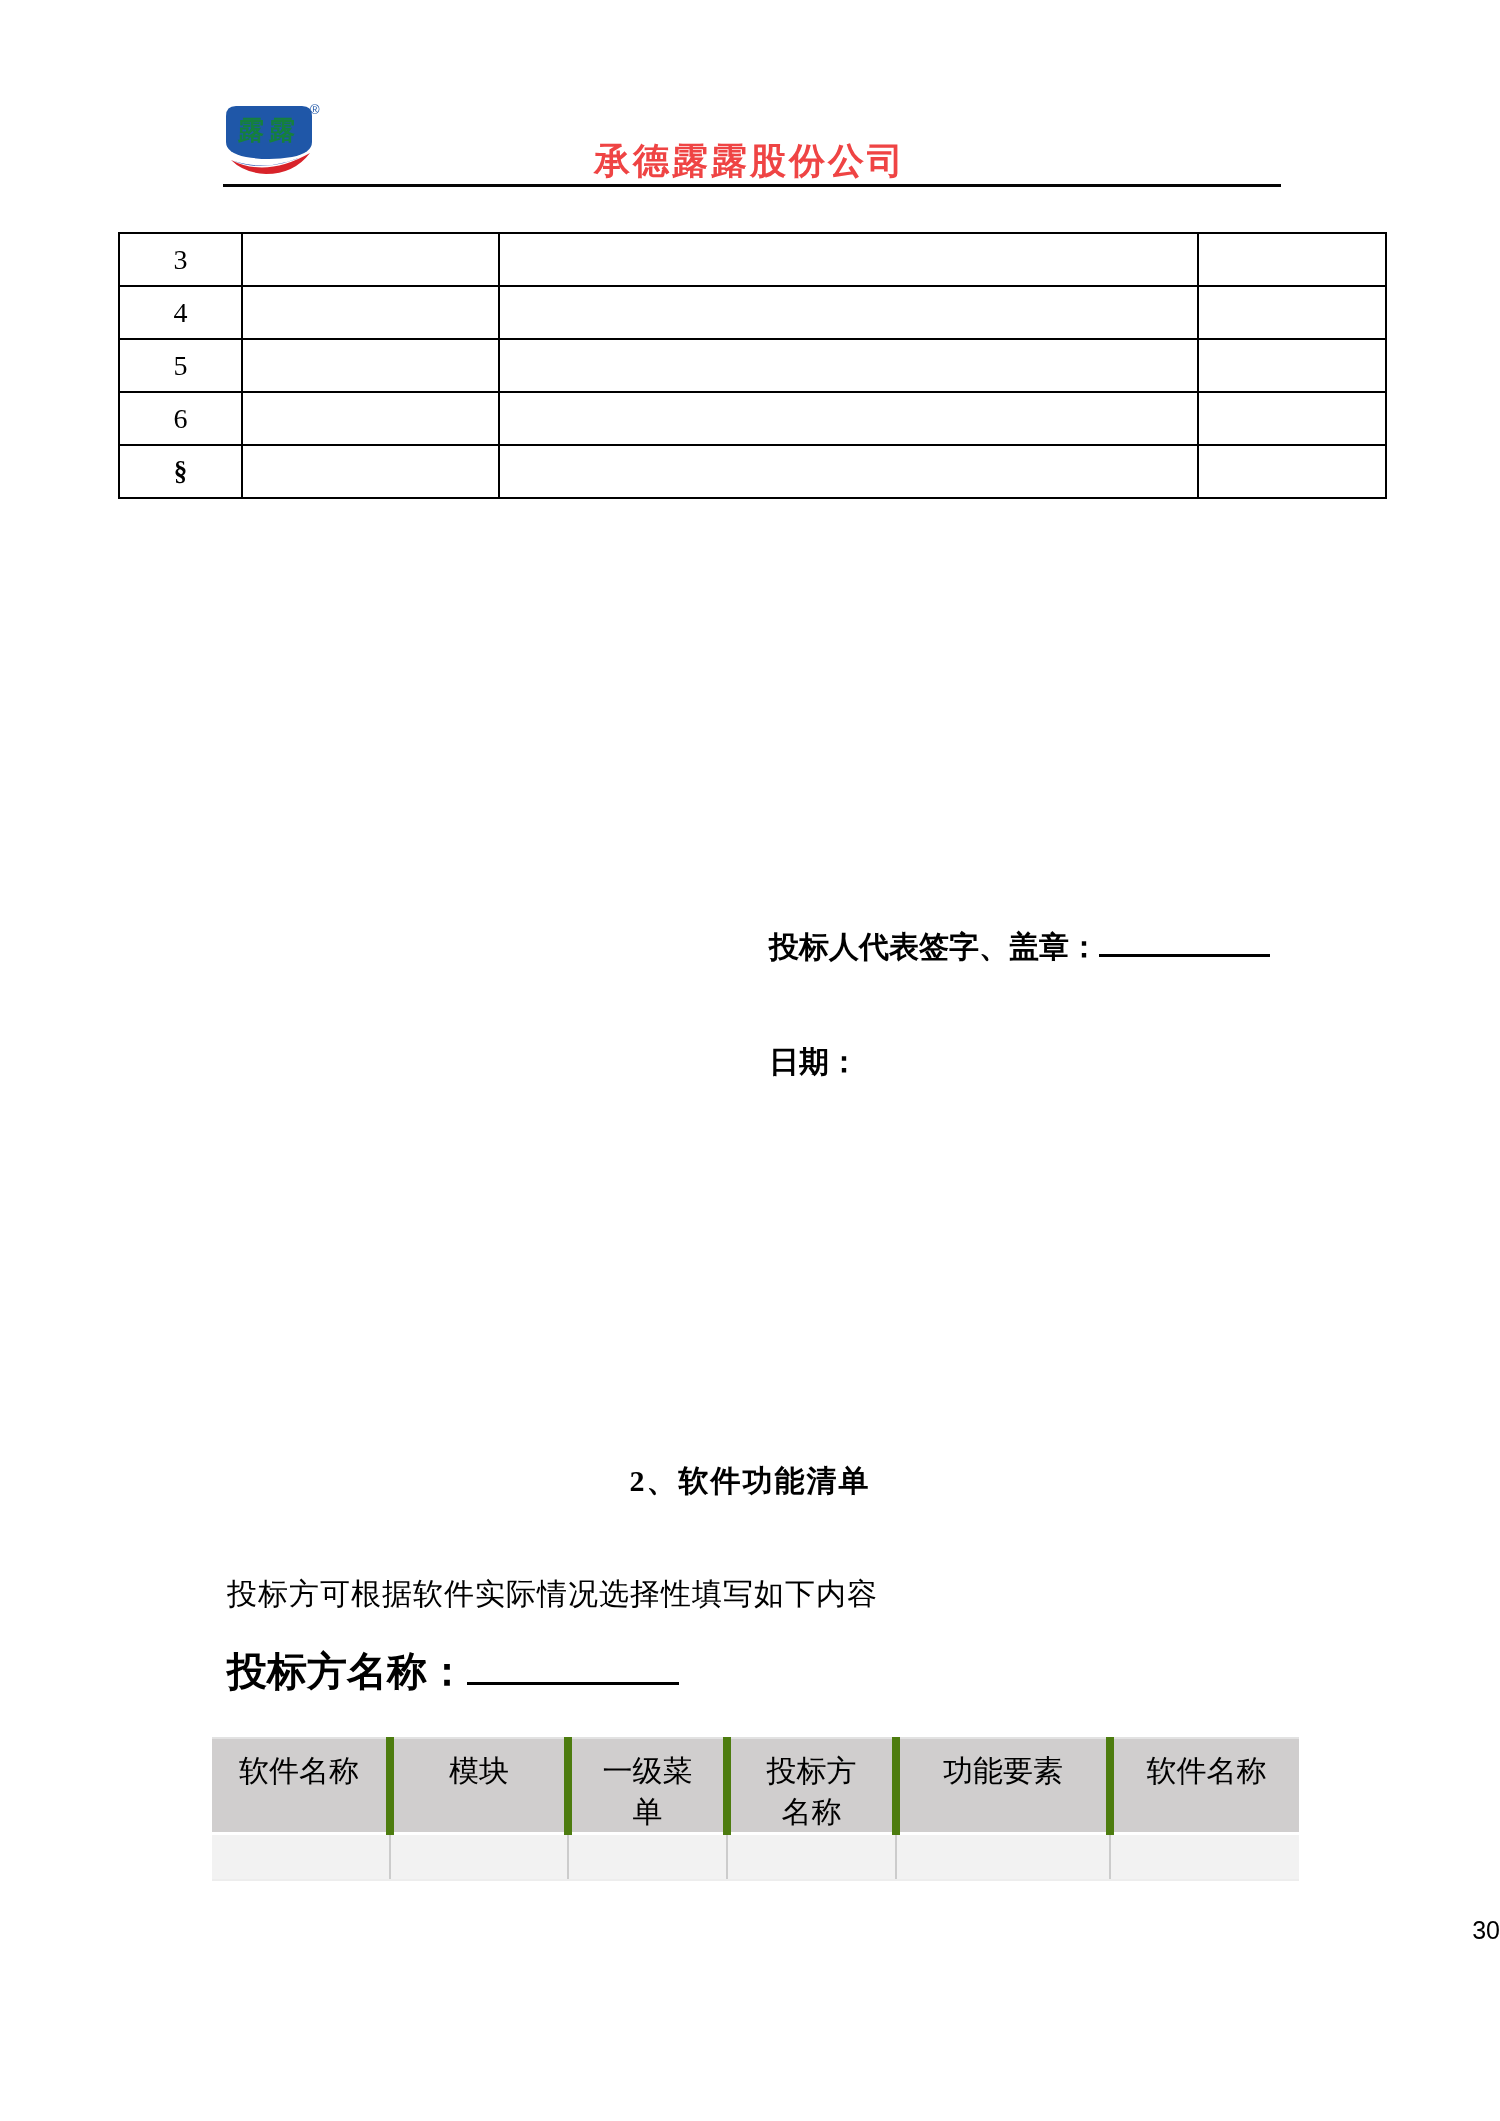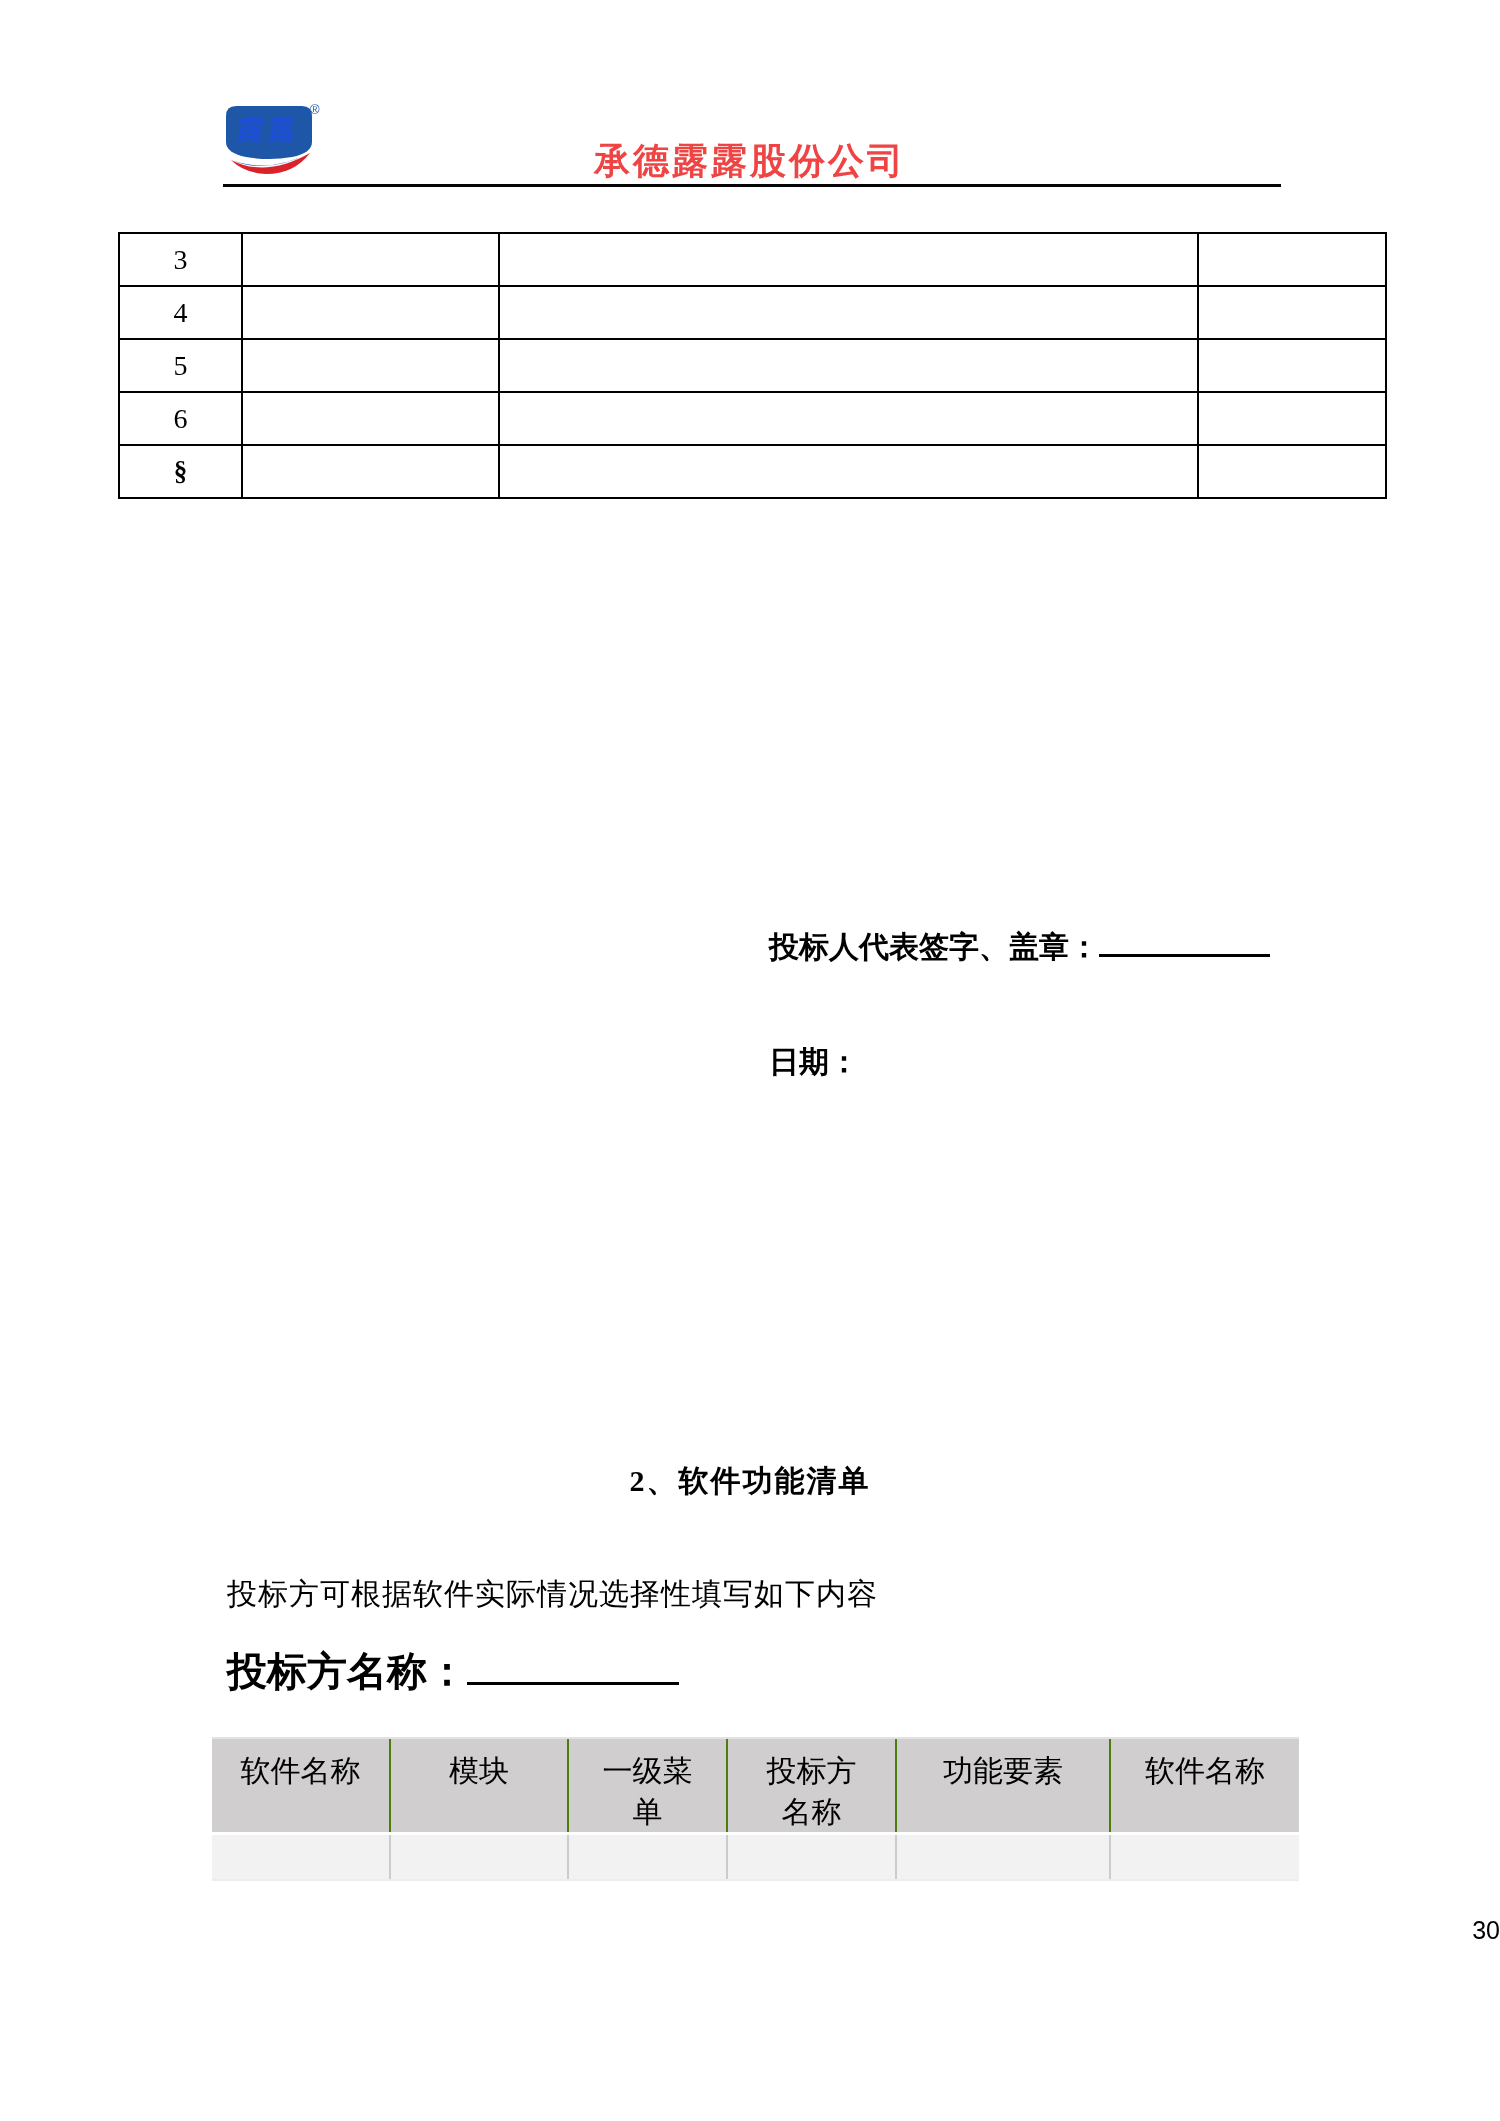--- a/index.html
+++ b/index.html
@@ -7,21 +7,21 @@
     width:1500px;height:2121px;position:relative;background:#ffffff;
     font-family:"Liberation Sans",sans-serif;color:#000;
   }
   .abs{position:absolute;}
 
   
   .logo{left:224px;top:104px;width:104px;height:74px;}
   .logo-svg{position:absolute;left:0;top:0;}
   .logo-text{
     position:absolute;left:0;top:9px;width:90px;text-align:center;
-    color:#1d4ed8;font-size:26px;font-weight:bold;letter-spacing:5px;
+    color:#15803d;font-size:26px;font-weight:bold;letter-spacing:5px;
     font-family:"Liberation Serif",serif;
   }
   .reg-mark{
     position:absolute;left:86px;top:-2px;color:#1f57a8;font-size:13px;
     font-family:"Liberation Sans",sans-serif;
   }
   .company-name{
     left:0;top:137px;width:1500px;text-align:center;
     font-size:36px;font-weight:bold;color:#ef4444;letter-spacing:3px;
   }
@@ -65,21 +65,21 @@
   
   .ftable-wrap{left:212px;top:1737px;width:1087px;}
   table.ftable{border-collapse:collapse;table-layout:fixed;width:1087px;padding-left:28px;}
   table.ftable th{
     background:#d0cece;height:78px;vertical-align:top;
     padding:12px 25px 0;text-align:center;
     font-family:"Liberation Serif",serif;font-size:30px;font-weight:400;
     line-height:1.35;word-break:break-all;
     border-top:2px solid #e2e2e2;border-bottom:3px solid #ffffff;
   }
-  table.ftable th + th{border-left:2px solid #4d7c0f;}
+  table.ftable th + th{border-left:8px solid #4d7c0f;}
   table.ftable td{
     background:#f2f2f2;height:44px;padding:0;
     border-bottom:2px solid #ededed;
   }
   table.ftable td + td{border-left:2px solid #cccccc;}
 
   
   .page-number{
     left:0;top:1916px;width:1500px;text-align:right;font-size:25px;
   }

